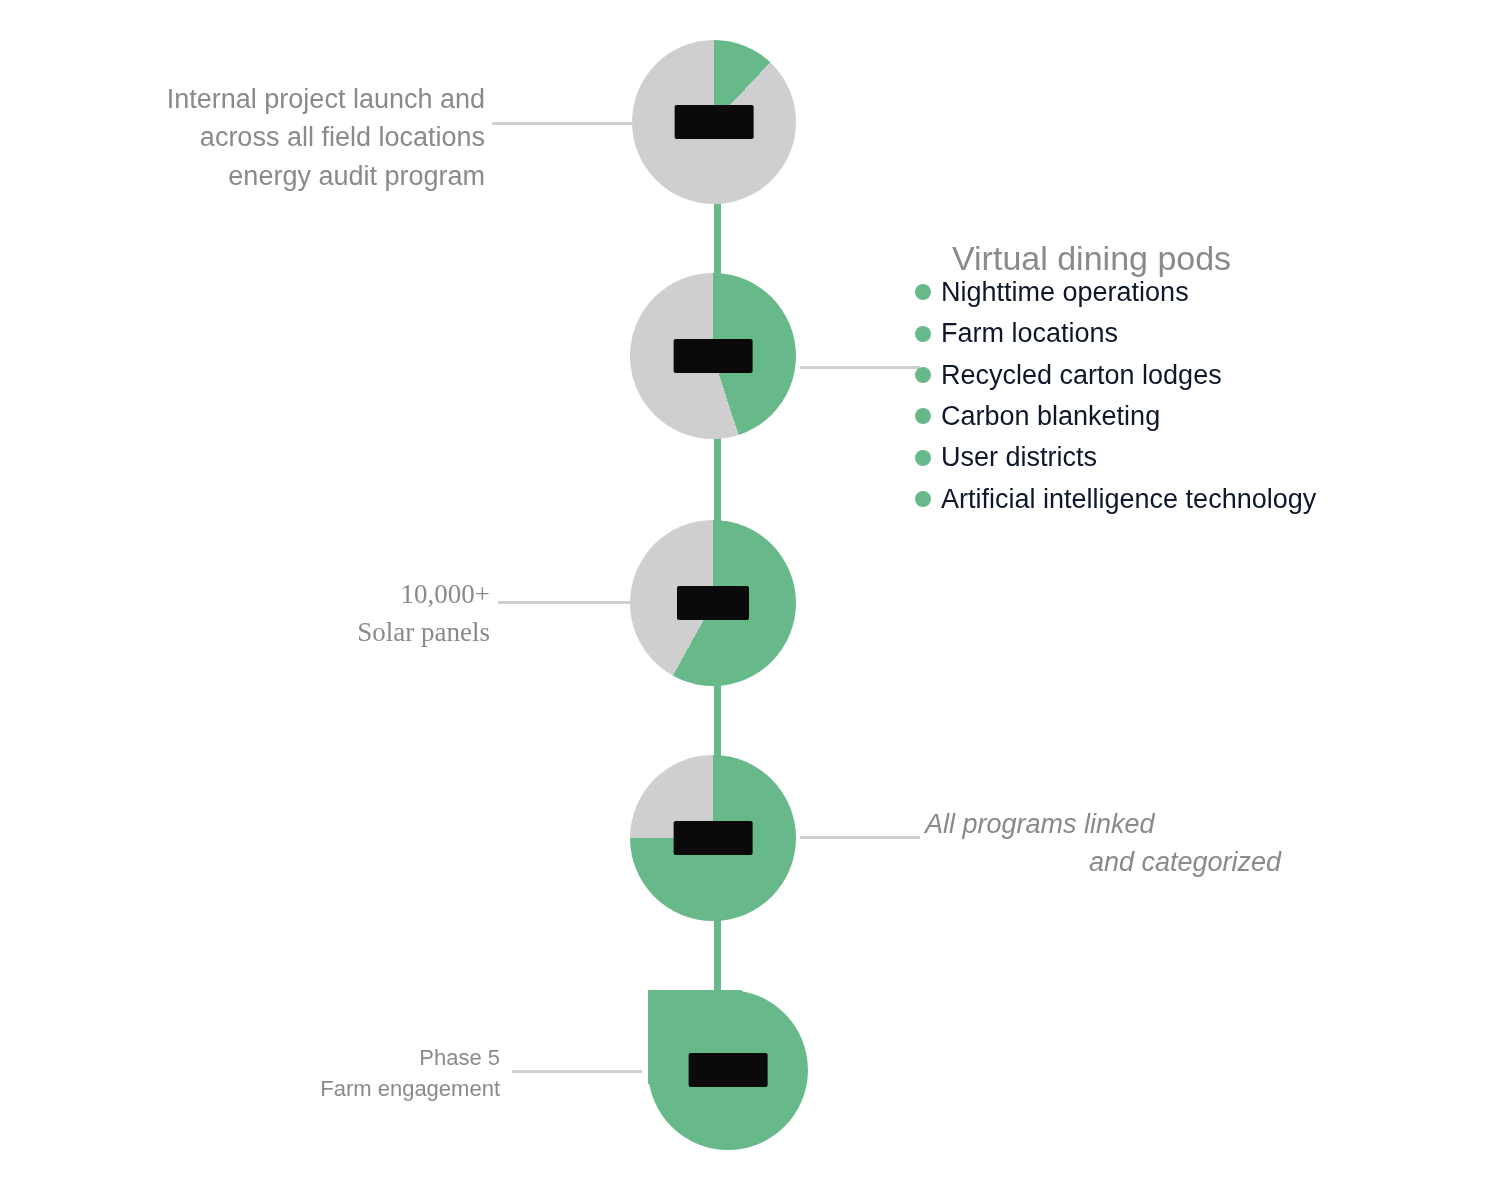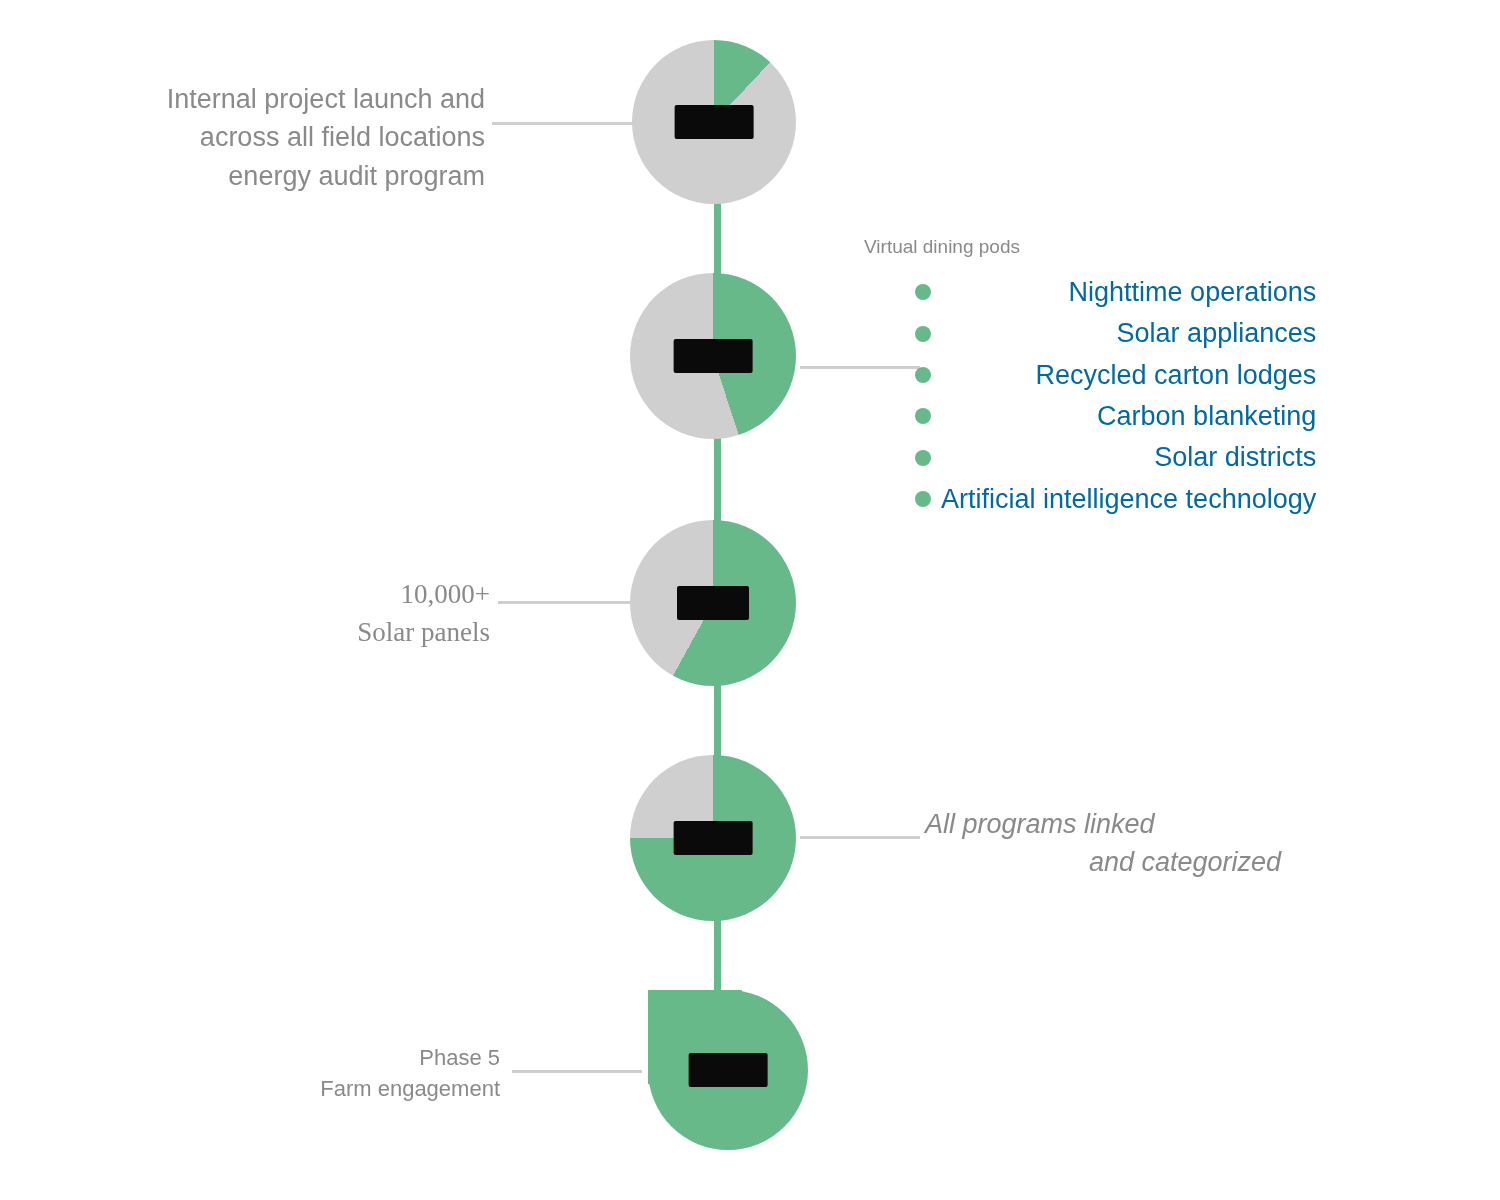--- a/index.html
+++ b/index.html
@@ -52,26 +52,25 @@
   .label.right{text-align:left;}
   .label.left{text-align:right;}
   .label .line{display:block;}
   .label .line.blur{
     filter:blur(0.6px);
   }
 
   .bullets{position:absolute;}
   .bullet{
     position:relative;
-    color:#0369a1;
+    color:#0f172a;
     line-height:1.05;
     white-space:nowrap;
     padding-left:26px;
     margin-bottom:13px;
-    text-align:right;
   }
   .bullet .dot{
     position:absolute;
     left:0;top:50%;
     transform:translateY(-50%);
     width:16px;height:16px;
     border-radius:50%;
     background:#68b98a;
   }
 
@@ -102,43 +101,43 @@
     </div>
   </div>
 
   <div class="milestone" style="left:0;top:0;width:1500px;height:240px;">
     <div class="donut-wrap" style="left:630px;top:273px;width:166px;height:166px;">
       <div class="donut" style="width:166px;height:166px;background:conic-gradient(#68b98a 0% 45%, #cfcfcf 45% 100%);"></div>
       <div class="hole" style="width:98px;height:98px;"></div>
       <div class="year soft" style="font-size:30px;padding:2px 8px;">2021</div>
     </div>
     <div class="connector" style="left:800px;top:366px;width:120px;"></div>
-    <div class="label right soft" style="left:864px;top:234px;font-size:19px;">
+    <div class="label right soft" style="left:952px;top:234px;font-size:34px;">
       <span class="line blur">Virtual dining pods</span>
     </div>
     <div class="bullets" style="left:915px;top:278px;font-size:27px;">
       <div class="bullet soft">
         <span class="dot"></span>
         <span class="blur">Nighttime operations</span>
       </div>
       <div class="bullet soft">
         <span class="dot"></span>
-        <span class="blur">Solar appliances</span>
+        <span class="blur">Farm locations</span>
       </div>
       <div class="bullet soft">
         <span class="dot"></span>
         <span class="blur">Recycled carton lodges</span>
       </div>
       <div class="bullet soft">
         <span class="dot"></span>
         <span class="blur">Carbon blanketing</span>
       </div>
       <div class="bullet soft">
         <span class="dot"></span>
-        <span class="blur">Solar districts</span>
+        <span class="blur">User districts</span>
       </div>
       <div class="bullet soft">
         <span class="dot"></span>
         <span class="blur">Artificial intelligence technology</span>
       </div>
     </div>
   </div>
 
   <div class="milestone" style="left:0;top:0;width:1500px;height:240px;font-family:Liberation Serif, serif;">
     <div class="donut-wrap" style="left:630px;top:520px;width:166px;height:166px;">

